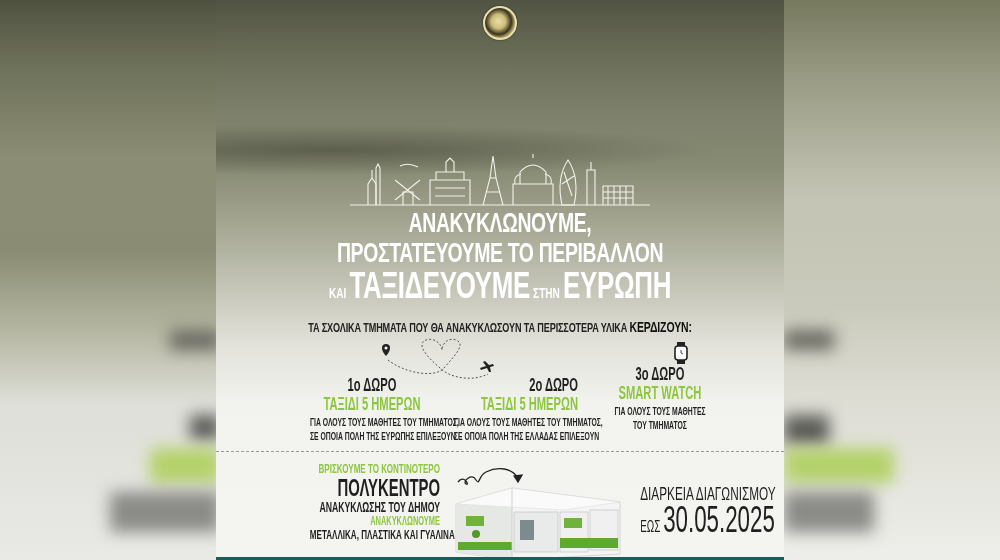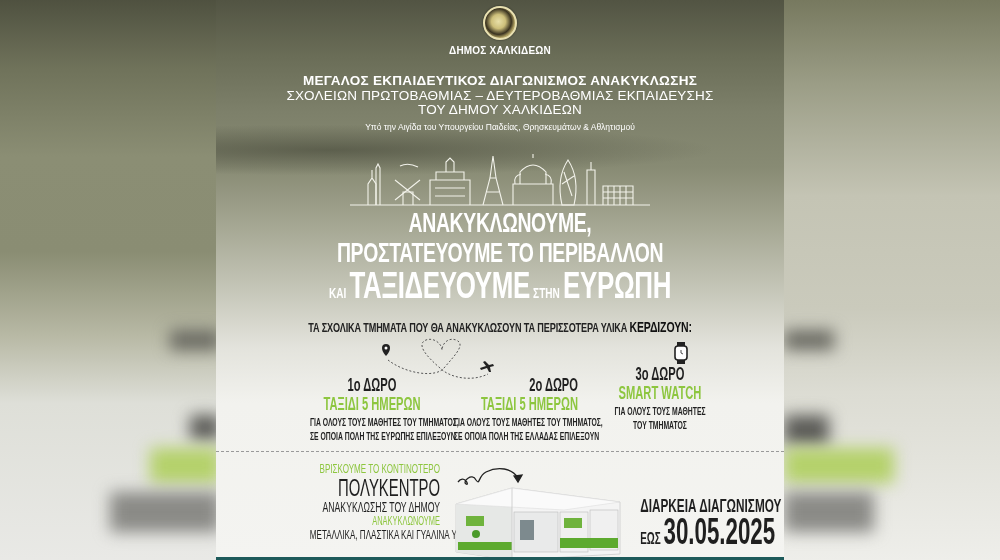--- a/index.html
+++ b/index.html
@@ -63,33 +63,33 @@
     .prize .inner { transform: scaleX(0.62); transform-origin: center top; white-space: nowrap; }
     .prize-1 { left: 56px; width: 200px; top: 376px; }
     .prize-2 { left: 200px; width: 200px; top: 376px; text-align: right; }
     .prize-3 { left: 364px; width: 160px; top: 365px; }
 
     .route { position: absolute; left: 160px; top: 338px; width: 120px; height: 50px; }
     .watch-icon { position: absolute; left: 458px; top: 342px; width: 14px; height: 22px; }
 
     .divider { position: absolute; left: 0; width: 100%; top: 451px; border-top: 1.5px dashed #9a9a9a; }
 
-    .center-block { position: absolute; left: 14px; width: 210px; top: 462px; text-align: right; font-weight: normal; }
+    .center-block { position: absolute; left: 14px; width: 210px; top: 462px; text-align: right; font-weight: bold; }
     .center-block .inner { transform: scaleX(0.62); transform-origin: right top; white-space: nowrap; }
     .center-block .c1 { color: #8dc63f; font-size: 13px; line-height: 14px; }
     .center-block .c2 { color: #1f1f1f; font-size: 24px; line-height: 24px; }
     .center-block .c3 { color: #1f1f1f; font-size: 14px; line-height: 14px; }
     .center-block .c4 { color: #8dc63f; font-size: 12px; line-height: 14px; }
     .center-block .c5 { color: #1f1f1f; font-size: 13px; line-height: 14px; }
 
     .arrow-curl { position: absolute; left: 240px; top: 464px; width: 70px; height: 26px; }
 
     .kiosk { position: absolute; left: 236px; top: 474px; width: 170px; height: 86px; }
 
-    .deadline { position: absolute; left: 390px; width: 180px; top: 496px; text-align: center; font-weight: bold; color: #1f1f1f; }
+    .deadline { position: absolute; left: 390px; width: 180px; top: 484px; text-align: center; font-weight: normal; color: #1f1f1f; }
     .deadline .inner { transform: scaleX(0.62); transform-origin: center top; white-space: nowrap; }
     .deadline .d1 { font-size: 19px; line-height: 20px; }
     .deadline .d2 { line-height: 32px; }
     .deadline .d2 .pre { font-size: 16px; }
     .deadline .d2 .date { font-size: 36px; }
 
     .bottom-bar { position: absolute; left: 0; bottom: 0; width: 100%; height: 3px; background: #1d5a5a; }
   </style>
 </head>
 <body>
@@ -104,29 +104,22 @@
   <div class="blur-blob" style="left:0px;top:330px;width:50px;height:20px;background:#6a6a62;"></div>
   <div class="blur-blob" style="left:0px;top:415px;width:45px;height:30px;background:#5c5c58;"></div>
   <div class="blur-blob" style="left:0px;top:448px;width:110px;height:35px;background:#b4d16a;"></div>
   <div class="blur-blob" style="left:0px;top:492px;width:90px;height:40px;background:#8a8a86;"></div>
 </div>
 
 <div class="poster">
 
   <div class="logo-wrap">
     <div class="logo"></div>
-    <div class="logo-text">ΔΗΜΟΣ ΧΑΛΚΙΔΕΩΝ</div>
-  </div>
-
-  <div class="head">
-    <div class="l1">ΜΕΓΑΛΟΣ ΕΚΠΑΙΔΕΥΤΙΚΟΣ ΔΙΑΓΩΝΙΣΜΟΣ ΑΝΑΚΥΚΛΩΣΗΣ</div>
-    <div class="l2">ΣΧΟΛΕΙΩΝ ΠΡΩΤΟΒΑΘΜΙΑΣ – ΔΕΥΤΕΡΟΒΑΘΜΙΑΣ ΕΚΠΑΙΔΕΥΣΗΣ</div>
-    <div class="l3">ΤΟΥ ΔΗΜΟΥ ΧΑΛΚΙΔΕΩΝ</div>
-    <div class="l4">Υπό την Αιγίδα του Υπουργείου Παιδείας, Θρησκευμάτων &amp; Αθλητισμού</div>
-  </div>
+  </div>
+
 
   <svg class="skyline" viewBox="0 0 320 60" fill="none" stroke="#f2f2ea" stroke-width="1.1">
     <line x1="10" y1="57" x2="310" y2="57"></line>
     <path d="M28 57 V36 l4 -6 l4 6 V57 M32 30 V22"></path>
     <path d="M36 57 V20 l2 -4 l2 4 V57"></path>
     <path d="M55 32 L80 52 M80 32 L55 52"></path>
     <path d="M63 57 V44 h10 V57"></path>
     <path d="M60 18 Q68 14 78 19"></path>
     <path d="M90 57 V32 h40 V57 M96 32 V24 h28 V32 M106 24 V14 l4 -4 l4 4 V24"></path>
     <path d="M95 40 h30 M95 48 h30"></path>

